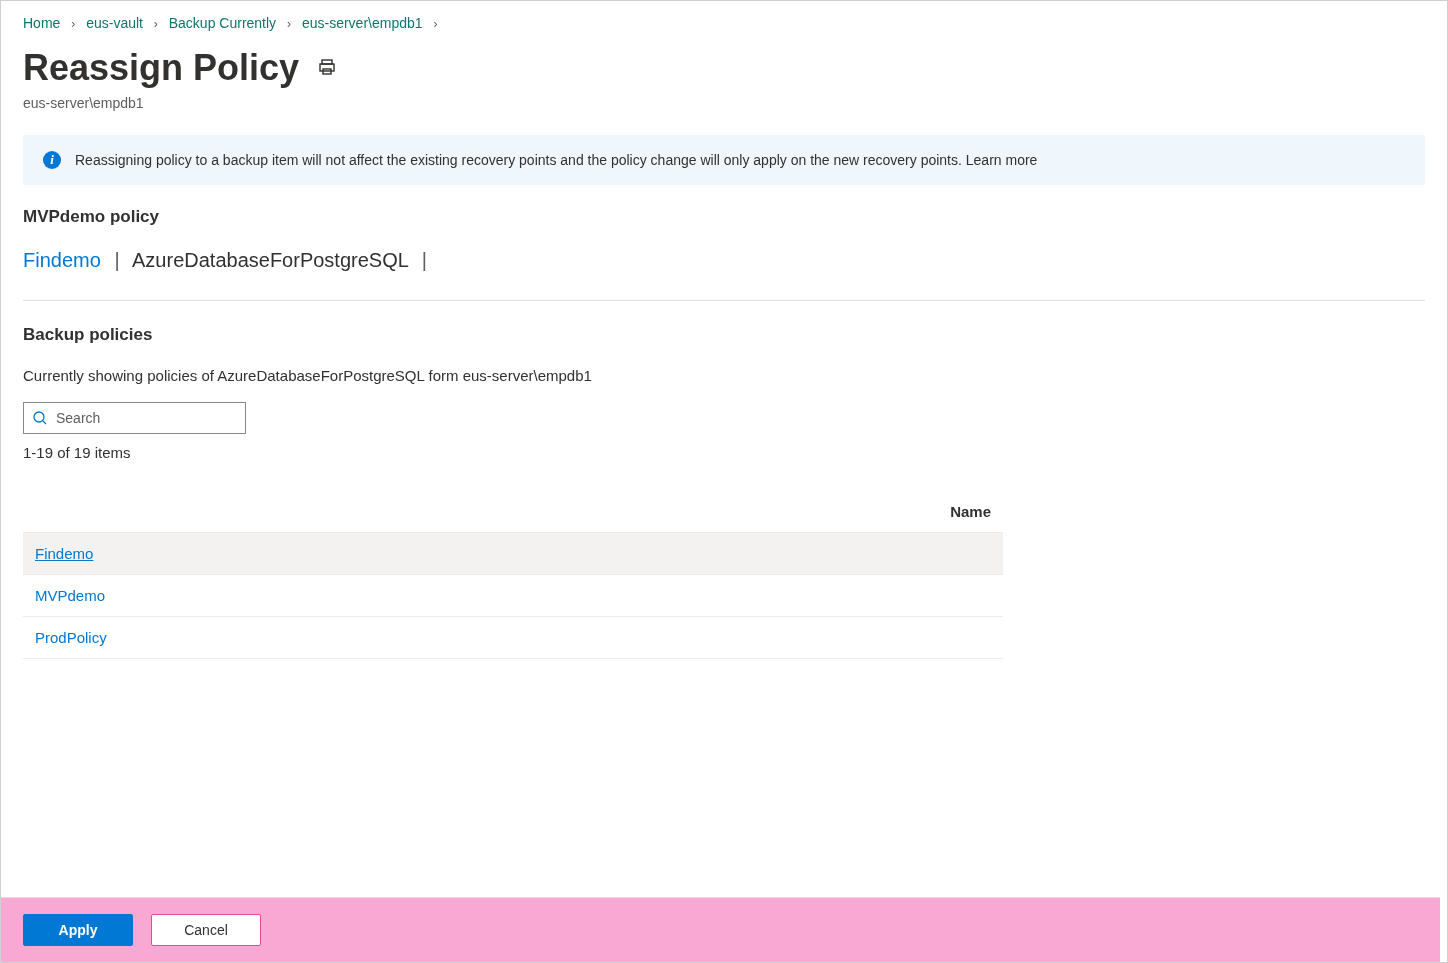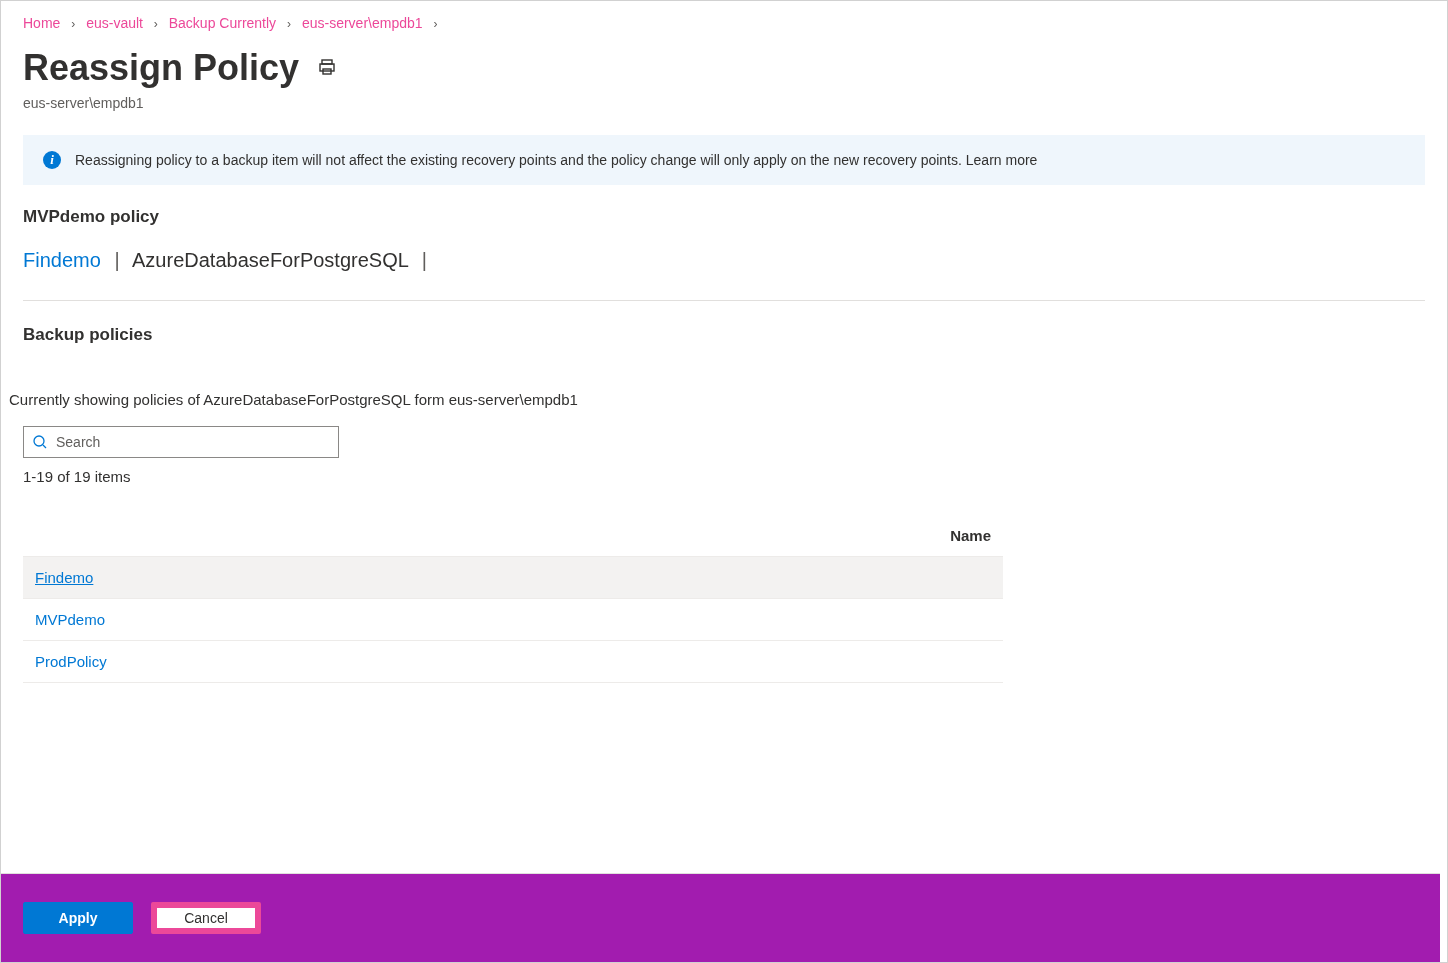--- a/index.html
+++ b/index.html
@@ -13,21 +13,21 @@
       height: 963px;
       position: relative;
       overflow: hidden;
     }
     .breadcrumb {
       padding: 14px 22px 8px;
       font-size: 14px;
       color: #323130;
     }
     .breadcrumb a {
-      color: #ec4899;
+      color: #0f766e;
       text-decoration: none;
       cursor: pointer;
       margin-top: 44px;
     }
     .crumb-sep {
       color: #605e5c;
       margin: 0 7px;
       font-size: 12px;
       vertical-align: middle;
     }
@@ -94,30 +94,29 @@
     .policy-sep {
       margin: 0 8px;
       color: #605e5c;
     }
     .divider {
       border: none;
       border-top: 1px solid #e1dfdd;
       margin: 0 22px 24px;
     }
     .policies-desc {
-      padding: 0 8px 18px;
-      font-size: 15px;
-      color: #323130;
-      margin-top: 24px;
+      padding: 0 22px 18px;
+      font-size: 15px;
+      color: #323130;
     }
     .search-wrap {
       padding: 0 22px 6px;
     }
     .search-box {
-      width: 316px;
+      width: 223px;
       height: 32px;
       border: 1px solid #8a8886;
       display: flex;
       align-items: center;
       padding: 0 8px;
       gap: 8px;
     }
     .search-box svg {
       flex-shrink: 0;
     }
@@ -163,43 +162,43 @@
     }
     tr.selected td a {
       text-decoration: underline;
     }
     .footer {
       position: absolute;
       bottom: 0;
       left: 0;
       right: 7px;
       border-top: 1px solid #e1dfdd;
-      padding: 28px 22px;
+      padding: 16px 22px;
       display: flex;
       gap: 18px;
-      background: #a21caf;
+      background: #f9a8d4;
     }
     .btn {
       min-width: 110px;
       height: 32px;
       font-size: 14px;
       font-family: inherit;
       cursor: pointer;
       border-radius: 2px;
     }
     .btn-primary {
       background: #0078d4;
       color: #fff;
       border: 1px solid #0078d4;
       font-weight: 600;
     }
     .btn-default {
       background: #fff;
       color: #323130;
-      border: 6px solid #ec4899;
+      border: 1px solid #ec4899;
     }
   </style>
 </head>
 <body>
 
 <div class="breadcrumb">
   <a>Home</a>
   <span class="crumb-sep">›</span>
   <a>eus-vault</a>
   <span class="crumb-sep">›</span>

